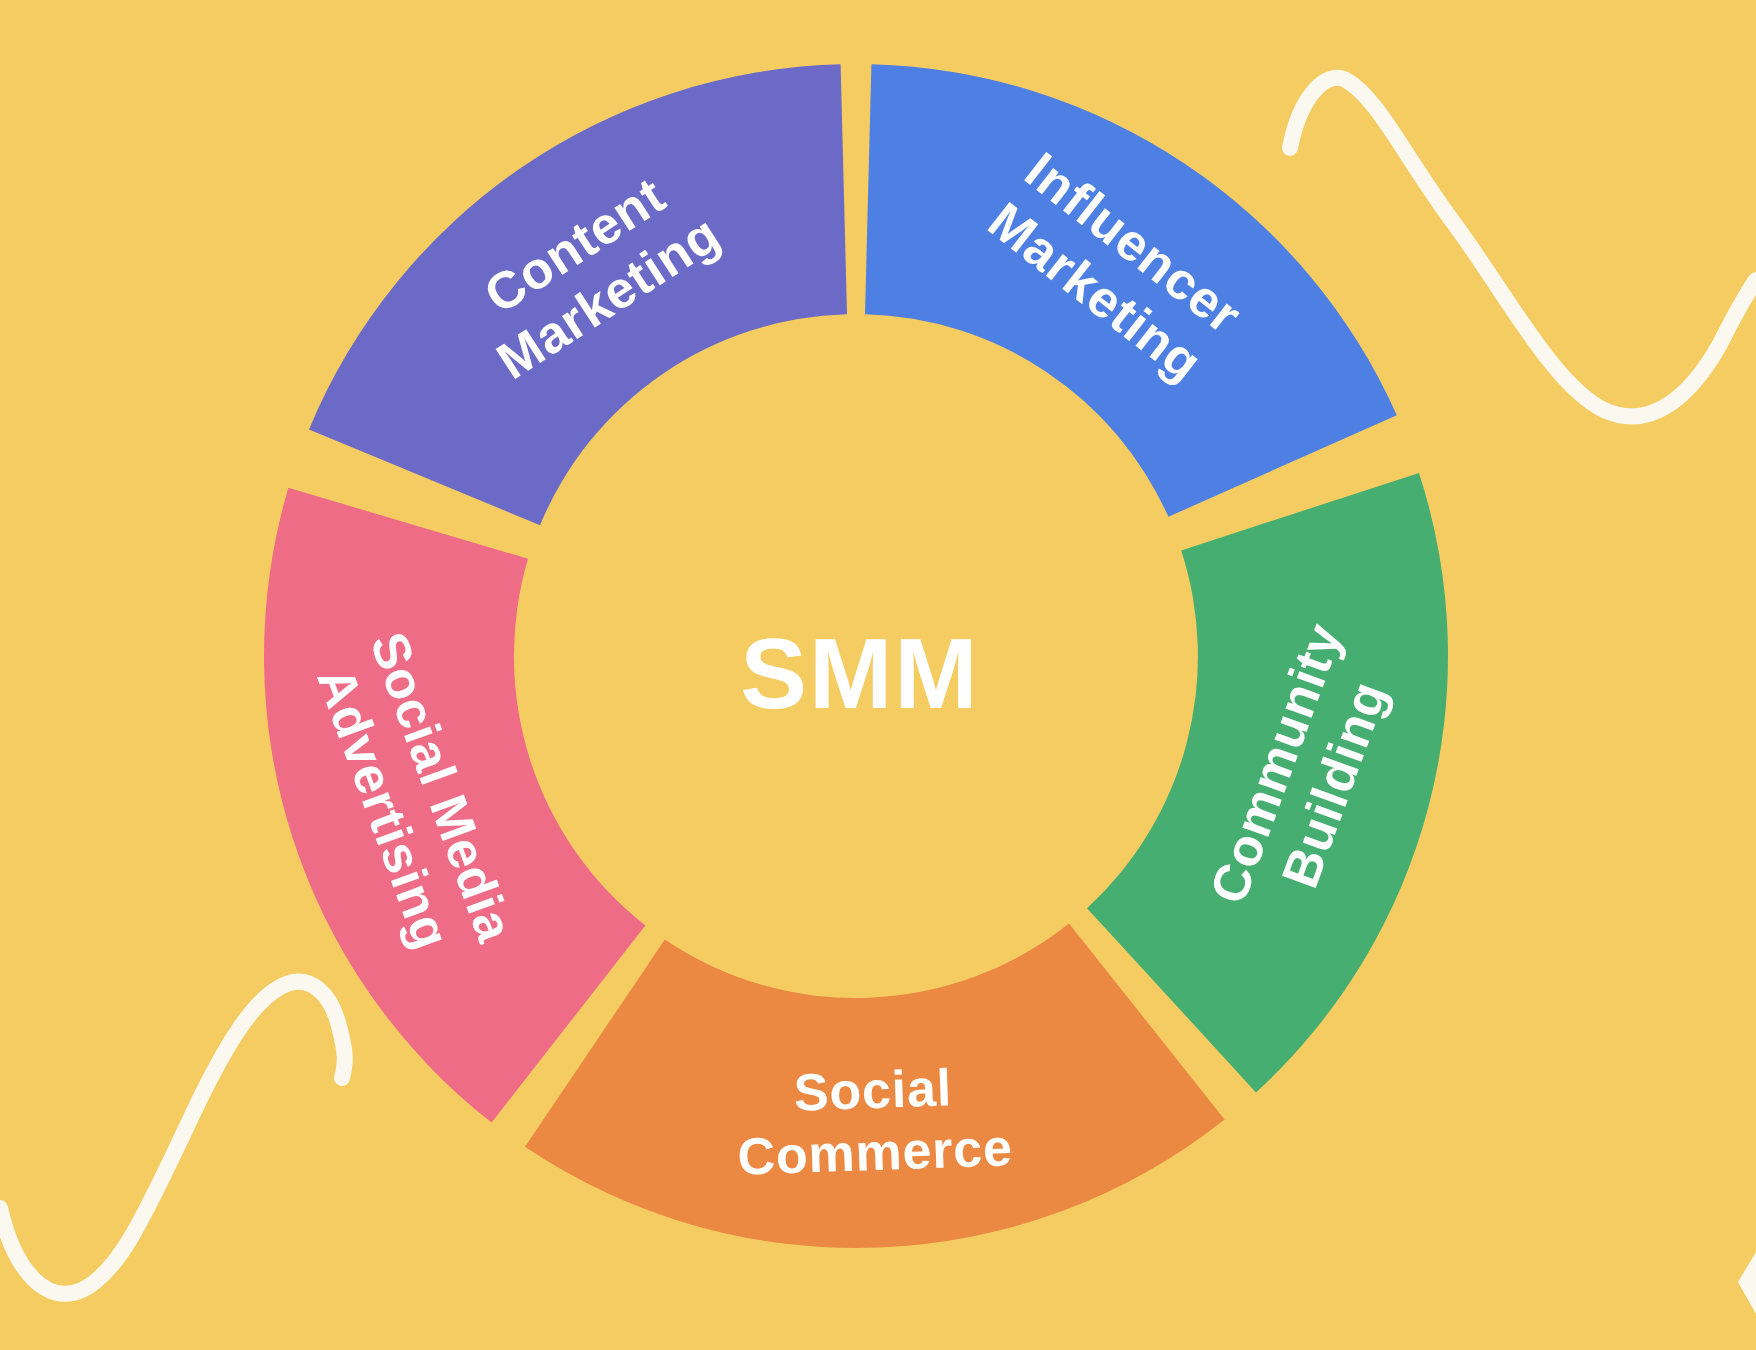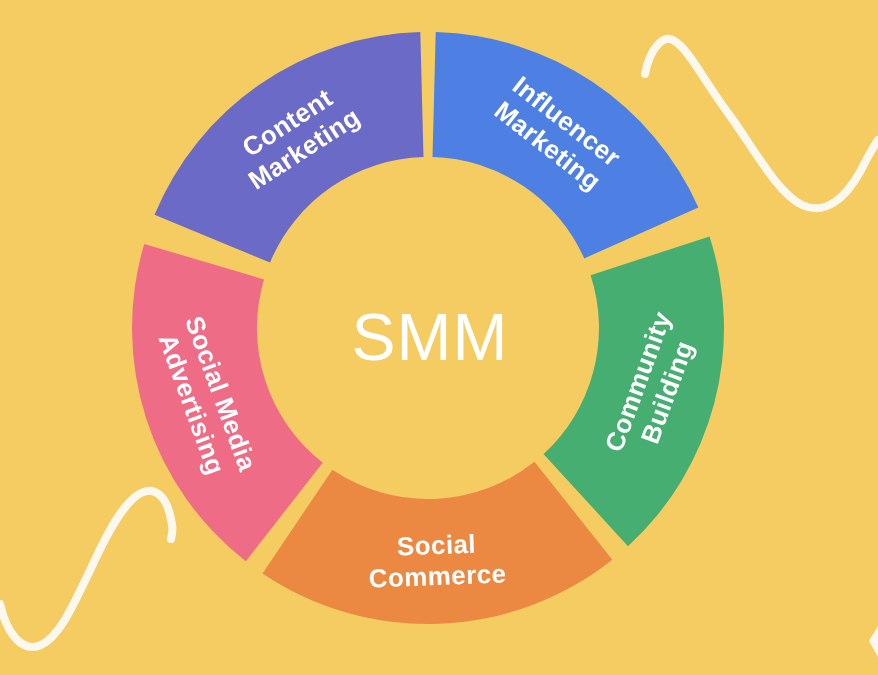--- a/index.html
+++ b/index.html
@@ -43,22 +43,22 @@
     text-align: center;
     white-space: nowrap;
     pointer-events: none;
   }
   .center-title {
     position: absolute;
     left: 430px; top: 337px;
     transform: translate(-50%, -50%);
     text-align: center;
     color: var(--text);
-    font-weight: 400;
-    font-size: 66px;
+    font-weight: 700;
+    font-size: 50px;
     line-height: 96px;
     letter-spacing: 1px;
     white-space: nowrap;
     pointer-events: none;
   }
 </style>
 </head>
 <body>
 
 <div class="stage">

